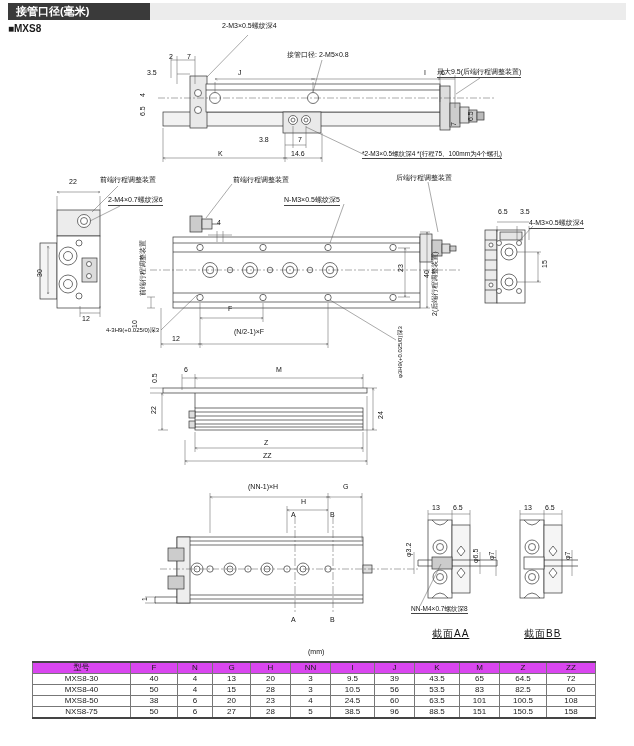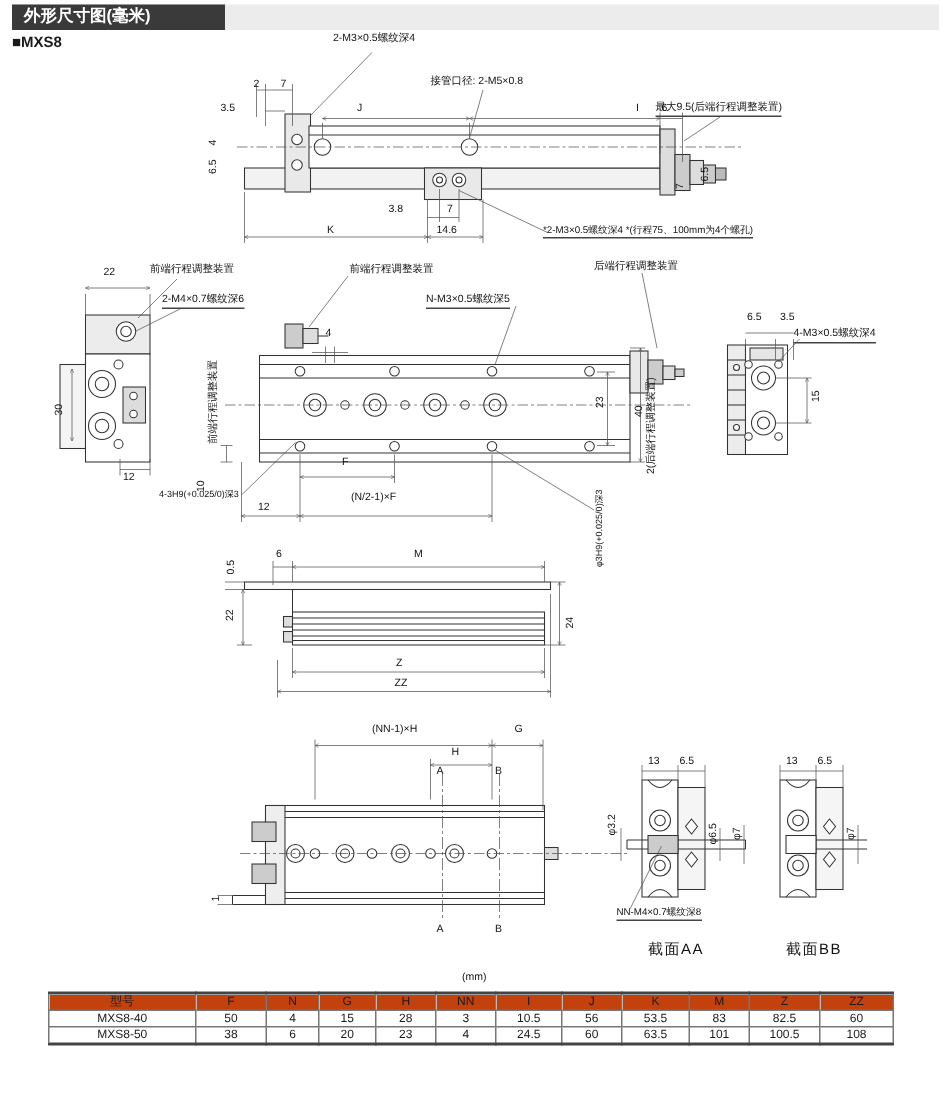--- a/index.html
+++ b/index.html
@@ -7,37 +7,37 @@
        font-family:"Liberation Sans","DejaVu Sans",sans-serif;color:#1a1a1a;overflow:hidden;}
   #titlestrip{position:absolute;left:8px;top:3px;width:618px;height:17px;background:#ececec;}
   #titlebar{position:absolute;left:8px;top:3px;width:142px;height:17px;background:#3a3a3a;
             color:#fff;font-size:11px;font-weight:bold;line-height:17px;padding-left:8px;box-sizing:border-box;}
   #model{position:absolute;left:8px;top:23px;font-size:10px;font-weight:bold;}
   .lb{position:absolute;font-size:7px;line-height:8px;white-space:nowrap;color:#111;}
   .rot{transform:rotate(-90deg);transform-origin:0 0;}
   .u{border-bottom:1px solid #444;padding-bottom:1px;}
   .s6{font-size:6px;line-height:6px;}
   .s65{font-size:6.5px;line-height:7px;}
-  .cap{font-size:10px;line-height:11px;letter-spacing:1px;}
+  .cap{font-size:10px;line-height:11px;letter-spacing:1px;text-decoration:underline;}
   svg{position:absolute;left:0;top:0;}
   .cl{stroke:#555;stroke-width:.5;stroke-dasharray:7 2 2 2;}
   .cl2{stroke:#555;stroke-width:.5;stroke-dasharray:8 2 2 2;}
   .dim{stroke:#555;stroke-width:.5;marker-start:url(#as);marker-end:url(#ae);}
   .dln{stroke:#555;stroke-width:.5;}
   #tablewrap{position:absolute;left:32px;top:661px;width:563px;}
   table{border-collapse:collapse;table-layout:fixed;width:563px;font-size:8px;}
   th,td{border:1px solid #777;text-align:center;height:10px;line-height:10px;padding:0;overflow:hidden;}
-  th{background:#c2410c;font-weight:normal;}
+  th{background:#d946ef;font-weight:normal;}
   table{border-top:2px solid #444;border-bottom:2px solid #444;}
 </style>
 </head>
 <body>
 
 <div id="titlestrip"></div>
-<div id="titlebar">外形尺寸图(毫米)</div>
+<div id="titlebar">接管口径(毫米)</div>
 <div id="model">■MXS8</div>
 
 <svg width="634" height="746" viewBox="0 0 634 746">
   <defs>
     <marker id="as" orient="auto" markerWidth="7" markerHeight="6" refX="1" refY="3">
       <path d="M6,0.6 L1,3 L6,5.4" stroke="#555" fill="none" stroke-width="0.8"></path>
     </marker>
     <marker id="ae" orient="auto" markerWidth="7" markerHeight="6" refX="5" refY="3">
       <path d="M0,0.6 L5,3 L0,5.4" stroke="#555" fill="none" stroke-width="0.8"></path>
     </marker>
@@ -445,20 +445,34 @@
           <th>I</th>
           <th>J</th>
           <th>K</th>
           <th>M</th>
           <th>Z</th>
           <th>ZZ</th>
         </tr>
       </thead>
       <tbody>
         <tr>
+          <td>MXS8-30</td>
+          <td>40</td>
+          <td>4</td>
+          <td>13</td>
+          <td>20</td>
+          <td>3</td>
+          <td>9.5</td>
+          <td>39</td>
+          <td>43.5</td>
+          <td>65</td>
+          <td>64.5</td>
+          <td>72</td>
+        </tr>
+        <tr>
           <td>MXS8-40</td>
           <td>50</td>
           <td>4</td>
           <td>15</td>
           <td>28</td>
           <td>3</td>
           <td>10.5</td>
           <td>56</td>
           <td>53.5</td>
           <td>83</td>
@@ -472,15 +486,29 @@
           <td>20</td>
           <td>23</td>
           <td>4</td>
           <td>24.5</td>
           <td>60</td>
           <td>63.5</td>
           <td>101</td>
           <td>100.5</td>
           <td>108</td>
         </tr>
+        <tr>
+          <td>NXS8-75</td>
+          <td>50</td>
+          <td>6</td>
+          <td>27</td>
+          <td>28</td>
+          <td>5</td>
+          <td>38.5</td>
+          <td>96</td>
+          <td>88.5</td>
+          <td>151</td>
+          <td>150.5</td>
+          <td>158</td>
+        </tr>
       </tbody>
     </table>
 </div>
 
 </body></html>

